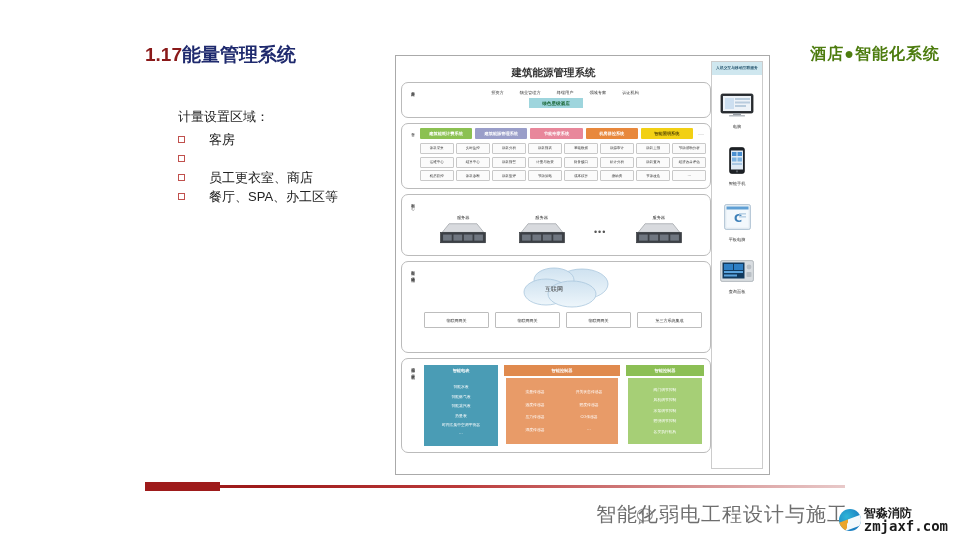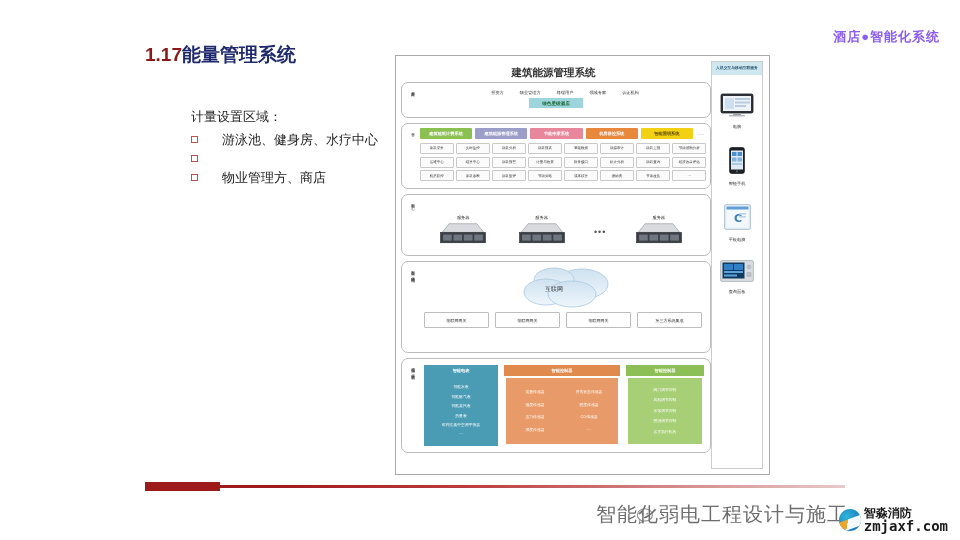--- a/index.html
+++ b/index.html
@@ -6,34 +6,34 @@
   body {
     width: 960px; height: 540px;
     background: #ffffff;
     font-family: "Liberation Sans", "DejaVu Sans", sans-serif;
     overflow: hidden;
     position: relative;
   }
 
   
   .slide-header {
-    position: absolute; top: 28px; right: 20px;
-    font-size: 13px; font-weight: bold; color: #8b5cf6;
+    position: absolute; top: 44px; right: 20px;
+    font-size: 16px; font-weight: bold; color: #4d7c0f;
     letter-spacing: 1px;
   }
 
   .slide-title {
     position: absolute; left: 145px; top: 42px;
     font-size: 19px; font-weight: bold;
   }
   .slide-title .num { color: #8a1a1a; }
   .slide-title .txt { color: #1f2a6e; }
 
   
-  .bullets { position: absolute; left: 178px; top: 108px; margin-left: 13px; }
+  .bullets { position: absolute; left: 178px; top: 108px; }
   .bullets .lead {
     font-size: 13px; color: #222; margin-bottom: 4px;
   }
   .bullet-row {
     display: flex; align-items: center;
     height: 19px; font-size: 13px; color: #222;
   }
   .bullet-sq {
     width: 7px; height: 7px;
     border: 1.2px solid #c0504d;
@@ -231,28 +231,32 @@
 <div class="slide-header">酒店●智能化系统</div>
 
 <div class="slide-title">
   <span class="num">1.17</span><span class="txt">能量管理系统</span>
 </div>
 
 <div class="bullets">
   <div class="lead">计量设置区域：</div>
   <div class="bullet-row">
     <span class="bullet-sq"></span>
-    <span>游泳池、健身房、水疗中心</span>
+    <span>客房</span>
   </div>
   <div class="bullet-row">
     <span class="bullet-sq"></span>
   </div>
   <div class="bullet-row">
     <span class="bullet-sq"></span>
-    <span>物业管理方、商店</span>
+    <span>员工更衣室、商店</span>
+  </div>
+  <div class="bullet-row">
+    <span class="bullet-sq"></span>
+    <span>餐厅、SPA、办工区等</span>
   </div>
 </div>
 
 <div class="diagram">
   <div class="diagram-title">建筑能源管理系统</div>
 
   <div class="diagram-body">
 
     <div class="panel panel-service">
       <div class="vlabel">服务对象</div>

